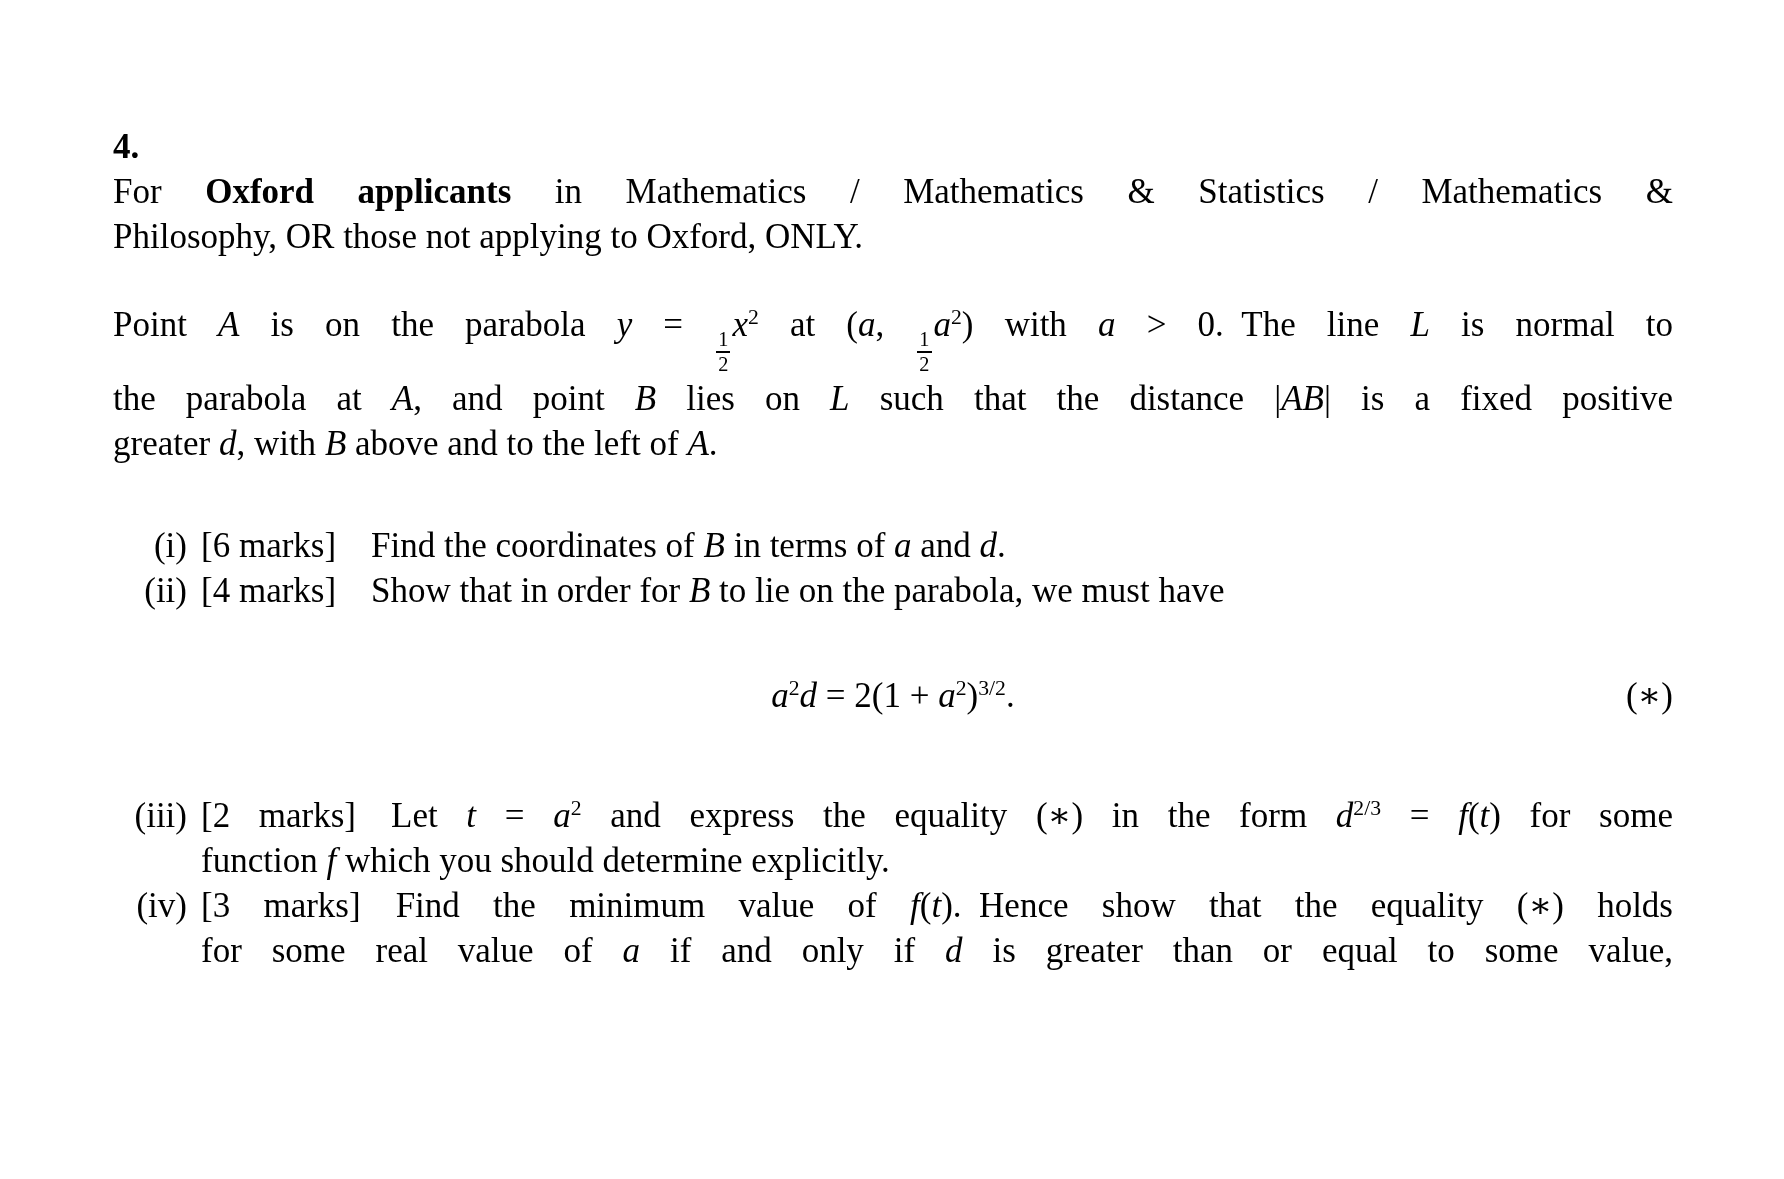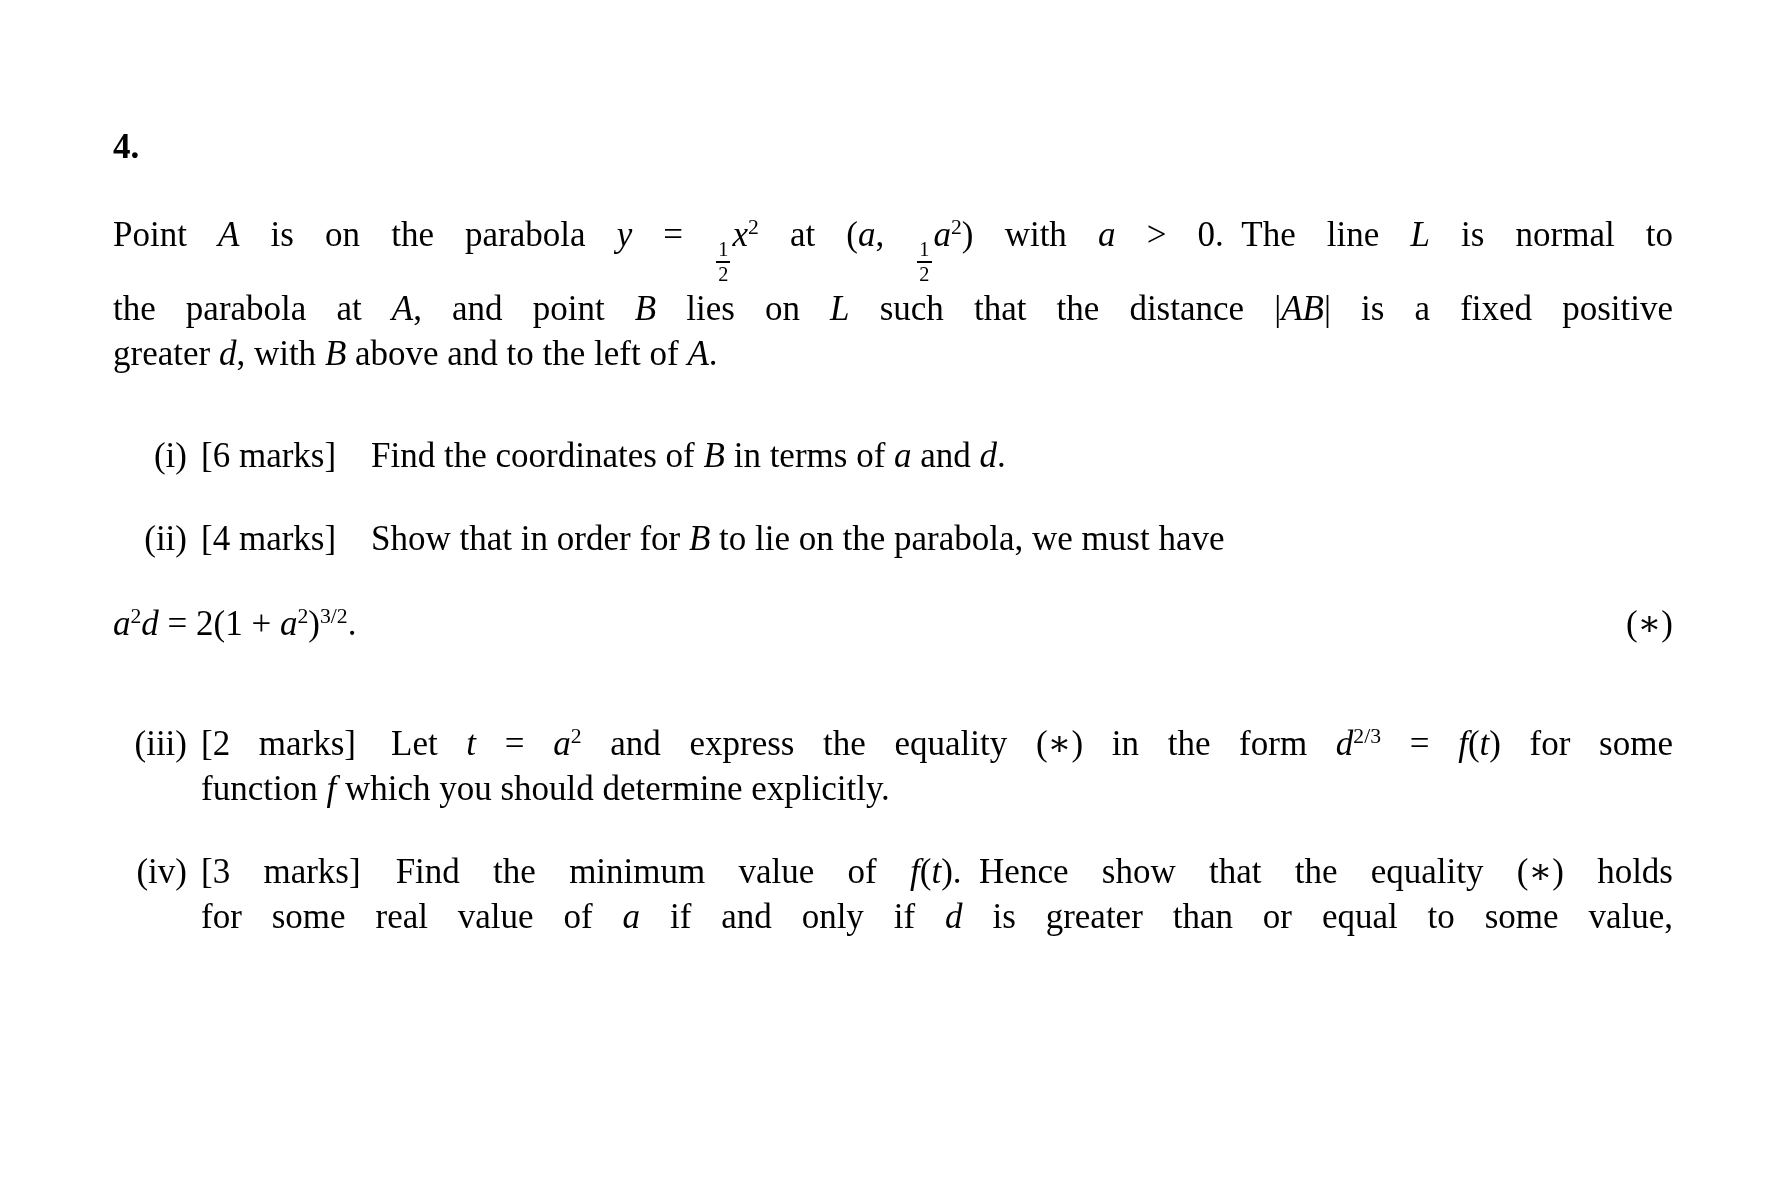--- a/index.html
+++ b/index.html
@@ -12,44 +12,48 @@
     font-size:35px;
     overflow:hidden;
   }
   .content{position:absolute;left:113px;top:0;width:1560px;}
   .line{line-height:45px;text-align:left;}
   .line.j{text-align:justify;text-align-last:justify;}
   .problem-number{padding-top:124px;font-weight:700;line-height:45px;}
   .setup{margin-top:43px;}
   .qlist{margin-top:57px;}
   .item{display:flex;align-items:flex-start;}
-  .item + .item{margin-top:38px;}
+  .item + .item{}
   .ilabel{flex:none;width:74px;text-align:right;line-height:45px;white-space:nowrap;}
   .ibody{flex:1;margin-left:14px;min-width:0;}
-  .equation-row{position:relative;margin:40px 0 75px 0;line-height:45px;text-align:left;}
+  .equation-row{position:relative;margin:60px 0 75px 0;line-height:45px;text-align:center;}
   .eq-tag{position:absolute;right:0;top:0;line-height:45px;}
   .tk-b{font-weight:700;}
   .tk-i{font-style:italic;}
   .tk-sup{font-size:0.62em;vertical-align:0.55em;line-height:0;letter-spacing:0;}
   .frac{
     display:inline-flex;flex-direction:column;align-items:center;
     vertical-align:-0.5em;font-size:0.58em;line-height:1.12;
     margin:0 2px;
   }
   .frac .num{border-bottom:2px solid #000;padding:0 2px;}
   .frac .den{padding:0 2px;}
 </style>
 </head>
 <body>
 
 <div class="page">
   <div class="content">
 
     <div class="problem-number">4.</div>
 
+    <div class="para">
+      <div class="line j"><span class="tk-r">For </span><span class="tk-b">Oxford applicants</span><span class="tk-r"> in Mathematics / Mathematics &amp; Statistics / Mathematics &amp;</span></div>
+      <div class="line"><span class="tk-r">Philosophy, OR those not applying to Oxford, ONLY.</span></div>
+    </div>
 
     <div class="para setup">
       <div class="line j"><span class="tk-r">Point </span><span class="tk-i">A</span><span class="tk-r"> is on the parabola </span><span class="tk-i">y</span><span class="tk-r"> = </span><span class="frac">
             <span class="num">1</span>
             <span class="den">2</span>
           </span><span class="tk-i">x</span><span class="tk-sup">2</span><span class="tk-r"> at (</span><span class="tk-i">a</span><span class="tk-r">, </span><span class="frac">
             <span class="num">1</span>
             <span class="den">2</span>
           </span><span class="tk-i">a</span><span class="tk-sup">2</span><span class="tk-r">) with </span><span class="tk-i">a</span><span class="tk-r"> &gt; 0. The line </span><span class="tk-i">L</span><span class="tk-r"> is normal to</span></div>
       <div class="line j"><span class="tk-r">the parabola at </span><span class="tk-i">A</span><span class="tk-r">, and point </span><span class="tk-i">B</span><span class="tk-r"> lies on </span><span class="tk-i">L</span><span class="tk-r"> such that the distance |</span><span class="tk-i">AB</span><span class="tk-r">| is a fixed positive</span></div>

